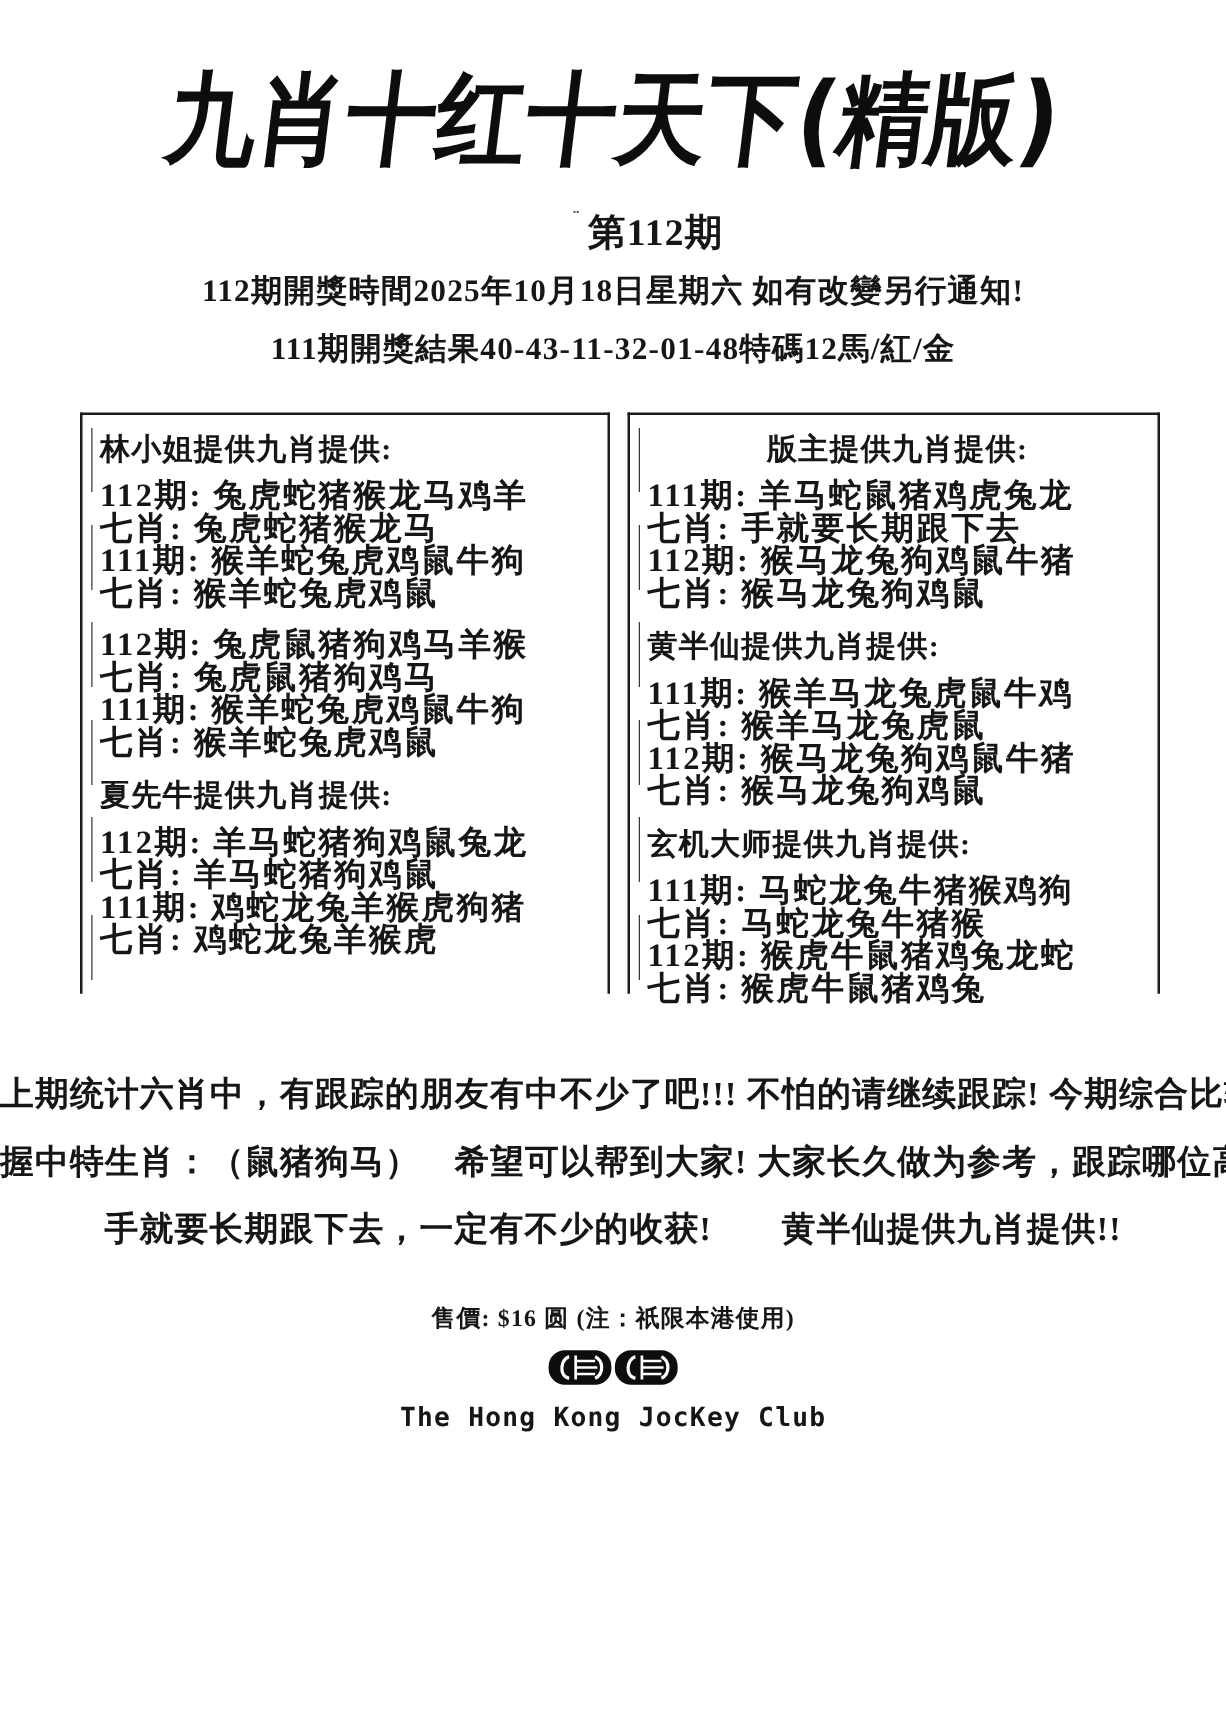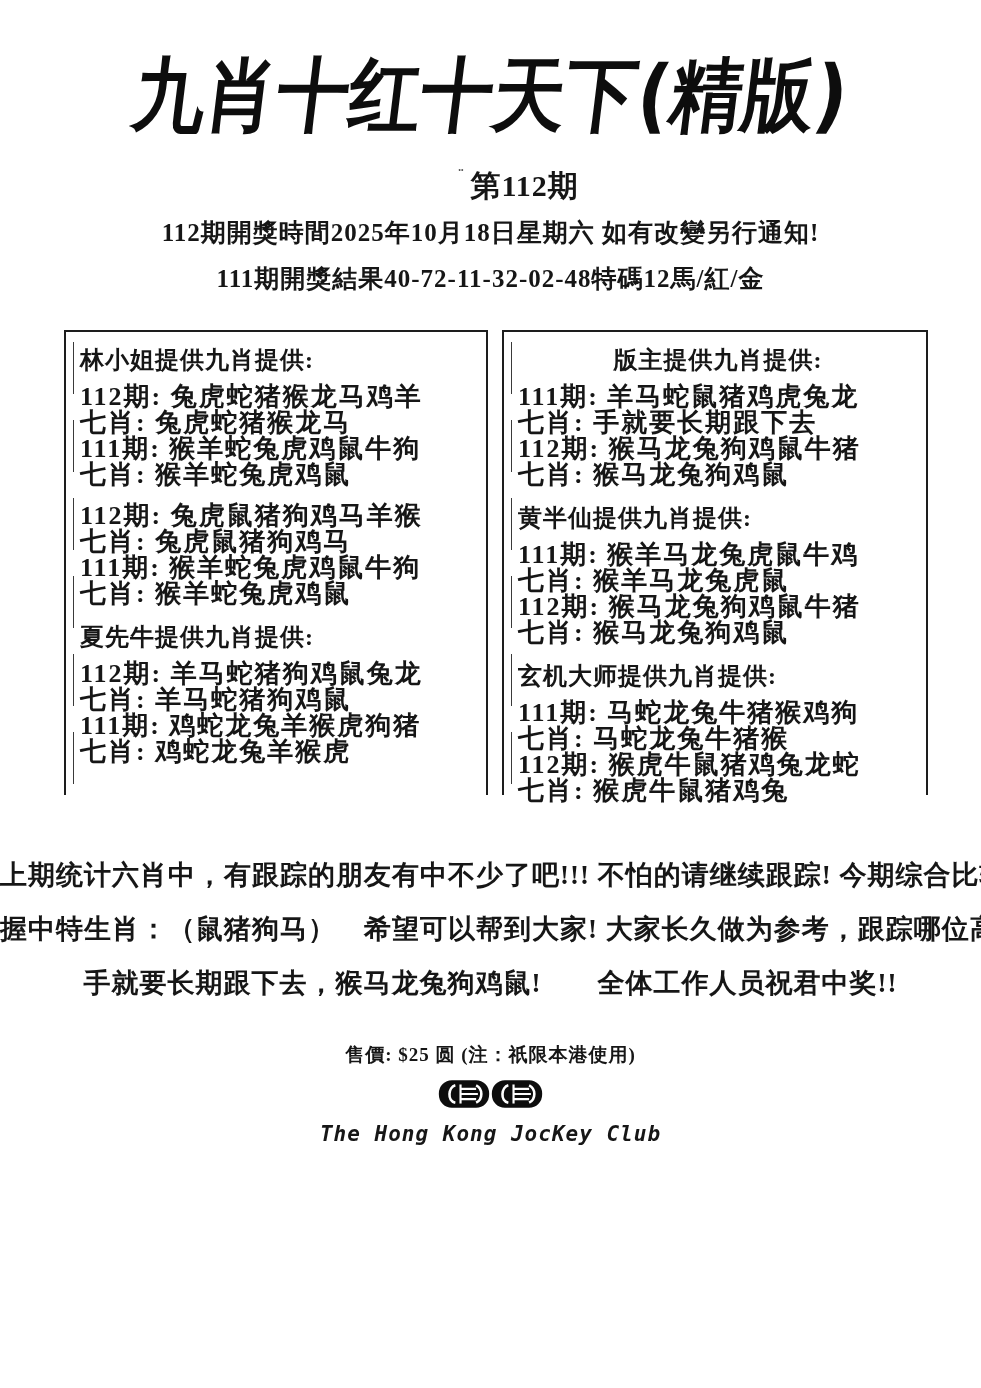--- a/index.html
+++ b/index.html
@@ -72,34 +72,34 @@
   .orgrow{
     position:absolute;top:1078px;left:0;width:100%;
     display:flex;justify-content:center;align-items:center;gap:1px;
   }
   .orgtext{font-size:24px;font-weight:700;letter-spacing:1px;}
   .logo{width:52px;height:32px;display:block;}
   .org-en{
     position:absolute;top:1122px;left:0;width:100%;
     text-align:center;
     font-family:"DejaVu Sans Mono", monospace;
-    font-size:21px;font-weight:700;letter-spacing:1px;font-style:italic;
+    font-size:21px;font-weight:700;letter-spacing:1px;
   }
 </style>
 </head>
 <body>
 
 <div class="page">
 
   <div class="masthead">九肖十红十天下(精版)</div>
 
   <div class="issue"><span class="dots">¨</span><span>第112期</span></div>
 
   <div class="notice1">112期開獎時間2025年10月18日星期六 如有改變另行通知!</div>
-  <div class="notice2">111期開獎結果40-72-11-32-02-48特碼12馬/紅/金</div>
+  <div class="notice2">111期開獎結果40-43-11-32-01-48特碼12馬/紅/金</div>
 
   <div class="box box-left">
     <div class="inner-line"></div>
 
     <section class="block">
       <div class="btitle">林小姐提供九肖提供:</div>
       <div class="bline">112期: 兔虎蛇猪猴龙马鸡羊</div>
       <div class="bline">七肖: 兔虎蛇猪猴龙马</div>
       <div class="bline">111期: 猴羊蛇兔虎鸡鼠牛狗</div>
       <div class="bline">七肖: 猴羊蛇兔虎鸡鼠</div>
@@ -145,24 +145,24 @@
       <div class="bline">111期: 马蛇龙兔牛猪猴鸡狗</div>
       <div class="bline">七肖: 马蛇龙兔牛猪猴</div>
       <div class="bline">112期: 猴虎牛鼠猪鸡兔龙蛇</div>
       <div class="bline">七肖: 猴虎牛鼠猪鸡兔</div>
     </section>
   </div>
 
   <div class="para">
     <div class="pline">上期统计六肖中，有跟踪的朋友有中不少了吧!!! 不怕的请继续跟踪! 今期综合比较有把</div>
     <div class="pline">握中特生肖：（鼠猪狗马）　希望可以帮到大家! 大家长久做为参考，跟踪哪位高</div>
-    <div class="pline">手就要长期跟下去，猴马龙兔狗鸡鼠!　　全体工作人员祝君中奖!!</div>
+    <div class="pline">手就要长期跟下去，一定有不少的收获!　　黄半仙提供九肖提供!!</div>
   </div>
 
-  <div class="price">售價: $25 圆 (注：祇限本港使用)</div>
+  <div class="price">售價: $16 圆 (注：祇限本港使用)</div>
 
   <div class="orgrow">
     <svg class="logo" viewBox="0 0 60 36" xmlns="http://www.w3.org/2000/svg" aria-hidden="true">
       <rect x="1" y="2" width="58" height="32" rx="15" fill="#0d0d0d"></rect>
       <path d="M20 8 C 12 10, 10 26, 20 28" stroke="#ffffff" stroke-width="3" fill="none"></path>
       <path d="M26 7 L 26 29" stroke="#ffffff" stroke-width="2.5"></path>
       <path d="M26 12 L 44 12 M26 18 L 46 18 M26 24 L 44 24" stroke="#ffffff" stroke-width="2.5"></path>
       <path d="M44 8 C 52 12, 52 24, 44 28" stroke="#ffffff" stroke-width="3" fill="none"></path>
     </svg>
     <svg class="logo" viewBox="0 0 60 36" xmlns="http://www.w3.org/2000/svg" aria-hidden="true">

